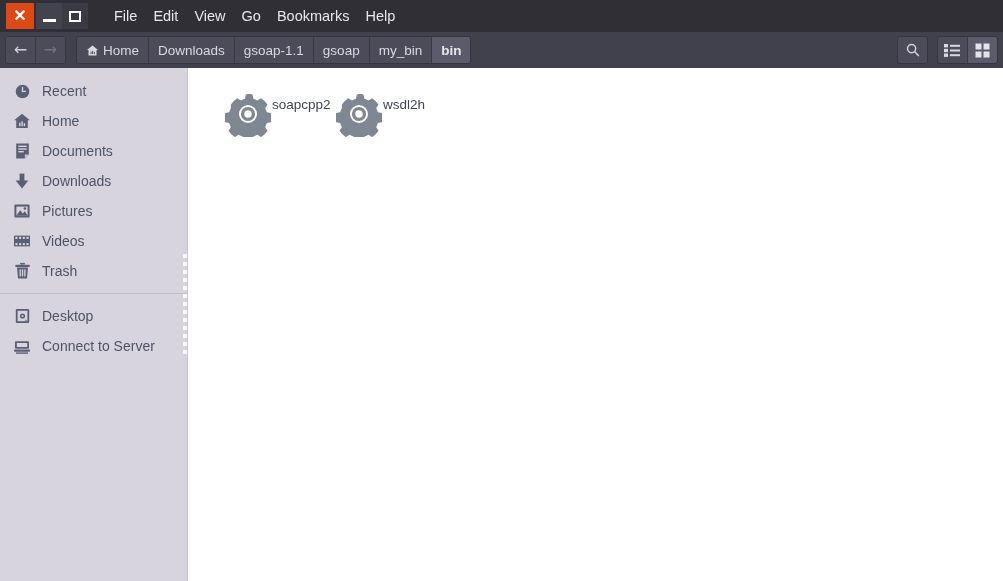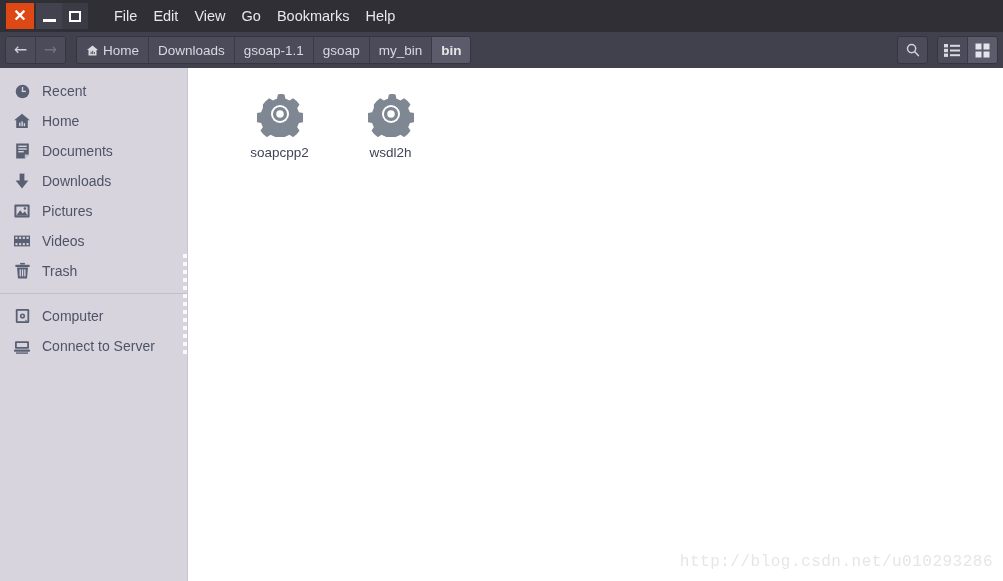--- a/index.html
+++ b/index.html
@@ -252,22 +252,21 @@
     padding: 18px 0 0 36px;
     box-sizing: border-box;
   }
   .filegrid {
     display: flex;
     flex-wrap: wrap;
   }
   .fileitem {
     width: 111px;
     display: flex;
-    flex-direction: column;
-    align-items: center;
+    flex-direction: row;
     padding-top: 4px;
     cursor: default;
   }
   .fileicon {
     width: 48px;
     height: 48px;
     display: flex;
     align-items: center;
     justify-content: center;
   }
@@ -486,21 +485,21 @@
       <div class="sb-item">
         <span class="sb-icon">
           <svg width="17" height="18" viewBox="0 0 17 18">
             <rect x="1.8" y="2" width="13.4" height="14" rx="1.2" fill="#5a6074"></rect>
             <rect x="3.6" y="3.8" width="9.8" height="10.4" fill="#d7d4de"></rect>
             <circle cx="8.5" cy="9" r="2.6" fill="#5a6074"></circle>
             <circle cx="8.5" cy="9" r="1" fill="#d7d4de"></circle>
             <path d="M11.4 12.6 13.4 14.2H11.4z" fill="#5a6074"></path>
           </svg>
         </span>
-        <span class="sb-label">Computer</span>
+        <span class="sb-label">Desktop</span>
       </div>
 
       <div class="sb-item">
         <span class="sb-icon">
           <svg width="18" height="17" viewBox="0 0 18 17">
             <rect x="2" y="3.2" width="14" height="7.6" rx="1" fill="#5a6074"></rect>
             <rect x="3.8" y="5" width="10.4" height="4" fill="#d7d4de"></rect>
             <rect x="1" y="11.4" width="16" height="2.4" rx="0.8" fill="#5a6074"></rect>
             <rect x="3" y="14.4" width="12" height="1.4" fill="#5a6074"></rect>
           </svg>
@@ -534,17 +533,16 @@
               <circle cx="24" cy="24" r="9.4" fill="#ffffff"></circle>
               <circle cx="24" cy="24" r="7.4" fill="#7f8792"></circle>
               <circle cx="24" cy="24" r="3.9" fill="#ffffff"></circle>
             </svg>
           </span>
           <span class="filename">wsdl2h</span>
         </div>
 
       </div>
 
-      <div class="watermark">http://blog.csdn.net/u010293286</div>
     </div>
 
   </div>
 </div>
 
 </body></html>

